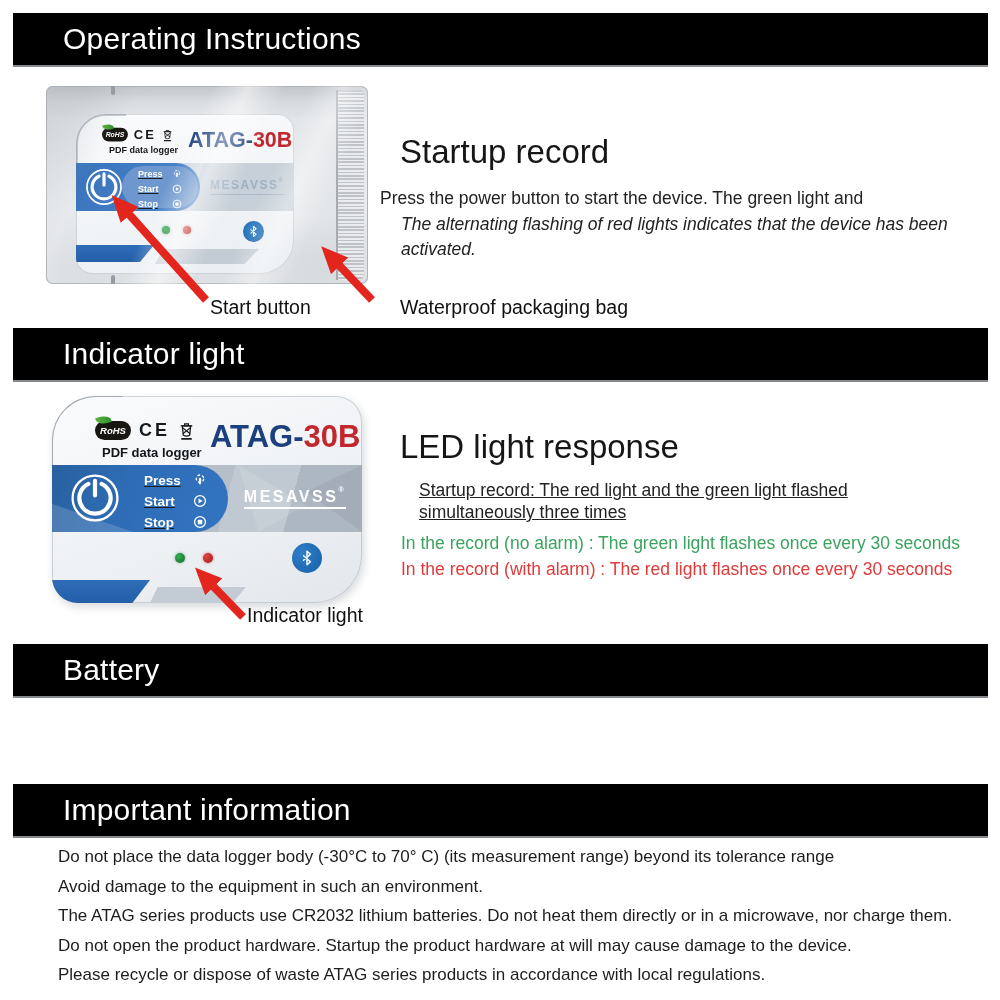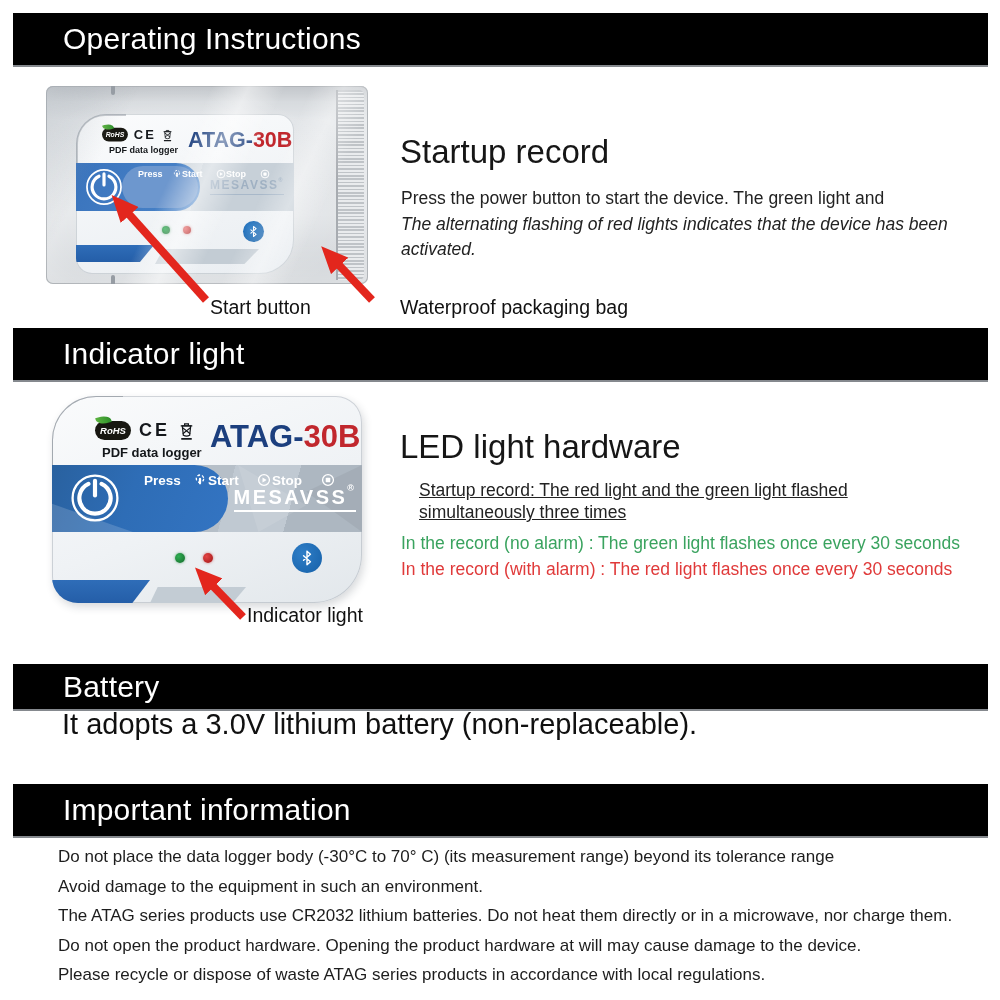--- a/index.html
+++ b/index.html
@@ -2,27 +2,27 @@
 <html><head>
 <meta charset="utf-8">
 <style>
   html,body{margin:0;padding:0;background:#fff;}
   #page{position:relative;width:1000px;height:1000px;background:#ffffff;overflow:hidden;
         font-family:"Liberation Sans","DejaVu Sans",sans-serif;color:#1e1e1e;}
   
   .bar{position:absolute;left:13px;width:975px;height:52px;background:#000;color:#fff;
        display:flex;align-items:center;padding-left:50px;box-sizing:border-box;
        font-size:30px;letter-spacing:.2px;box-shadow:0 2px 0 #85898e;}
-  #bar1{top:13px;} #bar2{top:328px;} #bar3{top:664px;height:45px;} #bar4{top:784px;}
+  #bar1{top:13px;} #bar2{top:328px;} #bar3{top:644px;height:52px;} #bar4{top:784px;}
   
   .heading{position:absolute;font-size:33px;color:#161616;}
   .body-text{position:absolute;font-size:17.5px;line-height:25px;color:#222;}
   .nowrap{white-space:nowrap;}
   #sec1-heading{left:400px;top:133px;}
-  #sec1-p1{left:401px;top:186px;}
+  #sec1-p1{left:380px;top:186px;}
   #sec1-p2{left:401px;top:212px;width:552px;font-style:italic;}
   #sec2-heading{left:400px;top:428px;}
   #sec2-p1{left:419px;top:479px;width:488px;line-height:22px;text-decoration:underline;}
   #sec2-green{left:401px;top:531px;color:#3aa35f;}
   #sec2-red{left:401px;top:557px;color:#e03a3a;}
   .callout-label{position:absolute;font-size:19.5px;color:#111;z-index:6;}
   #label-start{left:210px;top:296px;}
   #label-bag{left:376px;top:296px;margin-left:24px;}
   #label-indicator{left:247px;top:604px;}
   #battery-body{position:absolute;left:62px;top:708px;font-size:29px;color:#101010;}
@@ -87,33 +87,33 @@
   #dev2 .pill:after{content:"";position:absolute;left:0;bottom:0;width:46%;height:60%;
       background:rgba(255,255,255,.16);clip-path:polygon(0 100%,0 30%,100% 100%);}
   #dev1 .pill{top:49px;width:124px;height:48px;border-radius:0 24px 24px 0;
       background:linear-gradient(110deg,#3a74bd,#4a84c9);}
   .oval1{position:absolute;left:46px;top:52px;width:76px;height:42px;border-radius:21px;background:#6d97ce;}
   
   .power{position:absolute;}
   #dev2 .power{left:18px;top:77px;width:50px;height:50px;}
   #dev1 .power{left:9px;top:54px;width:38px;height:38px;}
   
-  .rows{position:absolute;display:flex;flex-direction:row;}
+  .rows{position:absolute;display:flex;flex-direction:column;text-decoration:underline;}
   #dev2 .rows{left:92px;top:74px;gap:1px;}
   #dev1 .rows{left:62px;top:52px;gap:0;}
   .row{display:flex;align-items:center;}
   #dev2 .row{height:20px;gap:7px;} #dev1 .row{height:15px;gap:5px;}
   .row .lbl{color:#fff;font-weight:700;}
   #dev2 .row .lbl{font-size:13.5px;width:42px;} #dev1 .row .lbl{font-size:9px;width:29px;}
   
   .brand-zone{position:absolute;display:flex;align-items:center;justify-content:center;}
   #dev2 .brand-zone{left:176px;top:69px;width:134px;height:67px;}
   #dev1 .brand-zone{left:124px;top:49px;width:94px;height:48px;}
   .brand{font-weight:700;border-bottom-style:solid;line-height:1.1;}
-  #dev2 .brand{font-size:20px;letter-spacing:2.5px;color:#fff;border-bottom-width:2px;border-bottom-color:#fff;padding-bottom:2px;}
+  #dev2 .brand{font-size:16px;letter-spacing:2.5px;color:#fff;border-bottom-width:2px;border-bottom-color:#fff;padding-bottom:2px;}
   #dev1 .brand{font-size:12px;letter-spacing:1.5px;color:#9fb0c2;border-bottom-width:1.5px;border-bottom-color:#a8b8c9;padding-bottom:1px;}
   .brand sup{font-size:.45em;position:relative;top:-.5em;}
   
   .led{position:absolute;border-radius:50%;}
   #dev2 .led{width:10px;height:10px;} #dev1 .led{width:8px;height:8px;}
   .led.green{background:radial-gradient(circle at 35% 35%,#2fae53,#156a2b);box-shadow:0 0 3px rgba(30,130,60,.6);}
   .led.red{background:radial-gradient(circle at 35% 35%,#e34444,#a01515);box-shadow:0 0 3px rgba(190,40,40,.6);}
   #dev2 .led.green{left:123px;top:157px;} #dev2 .led.red{left:151px;top:157px;}
   #dev1 .led.green{left:86px;top:112px;} #dev1 .led.red{left:107px;top:112px;}
   .bt{position:absolute;border-radius:50%;display:flex;align-items:center;justify-content:center;
@@ -288,33 +288,32 @@
       <div class="bt">
         <svg width="12" height="16" viewBox="0 0 14 18" fill="none" stroke="#fff" stroke-width="1.7" stroke-linejoin="round" stroke-linecap="round">
             <path d="M7 1.2 L7 16.8 L11 13.4 L3 6.4 M7 1.2 L11 4.6 L3 11.6"></path>
           </svg>
       </div>
       <div class="q-blue"></div>
       <div class="q-gray"></div>
     </div>
   </div>
 
-  <div class="heading" id="sec2-heading">LED light hardware</div>
+  <div class="heading" id="sec2-heading">LED light response</div>
   <div class="body-text" id="sec2-p1">Startup record: The red light and the green light flashed simultaneously three times</div>
   <div class="body-text nowrap" id="sec2-green">In the record (no alarm) : The green light flashes once every 30 seconds</div>
   <div class="body-text nowrap" id="sec2-red">In the record (with alarm) : The red light flashes once every 30 seconds</div>
   <div class="callout-label" id="label-indicator">Indicator light</div>
 
-  <div id="battery-body">It adopts a 3.0V lithium battery (non-replaceable).</div>
 
   <div id="info-lines">
     <p>Do not place the data logger body (-30°C to 70° C) (its measurement range) beyond its tolerance range</p>
     <p>Avoid damage to the equipment in such an environment.</p>
     <p>The ATAG series products use CR2032 lithium batteries. Do not heat them directly or in a microwave, nor charge them.</p>
-    <p>Do not open the product hardware. Opening the product hardware at will may cause damage to the device.</p>
+    <p>Do not open the product hardware. Startup the product hardware at will may cause damage to the device.</p>
     <p>Please recycle or dispose of waste ATAG series products in accordance with local regulations.</p>
   </div>
 
   <svg class="arrows" width="1000" height="1000" viewBox="0 0 1000 1000">
     <defs>
       <marker id="ah" markerUnits="userSpaceOnUse" markerWidth="28" markerHeight="24" refX="4" refY="12" orient="auto">
         <path d="M0 0 L27 12 L0 24 Z" fill="#e3261d"></path>
       </marker>
     </defs>
     <line x1="206" y1="300" x2="127" y2="212" stroke="#e3261d" stroke-width="8" marker-end="url(#ah)"></line>

